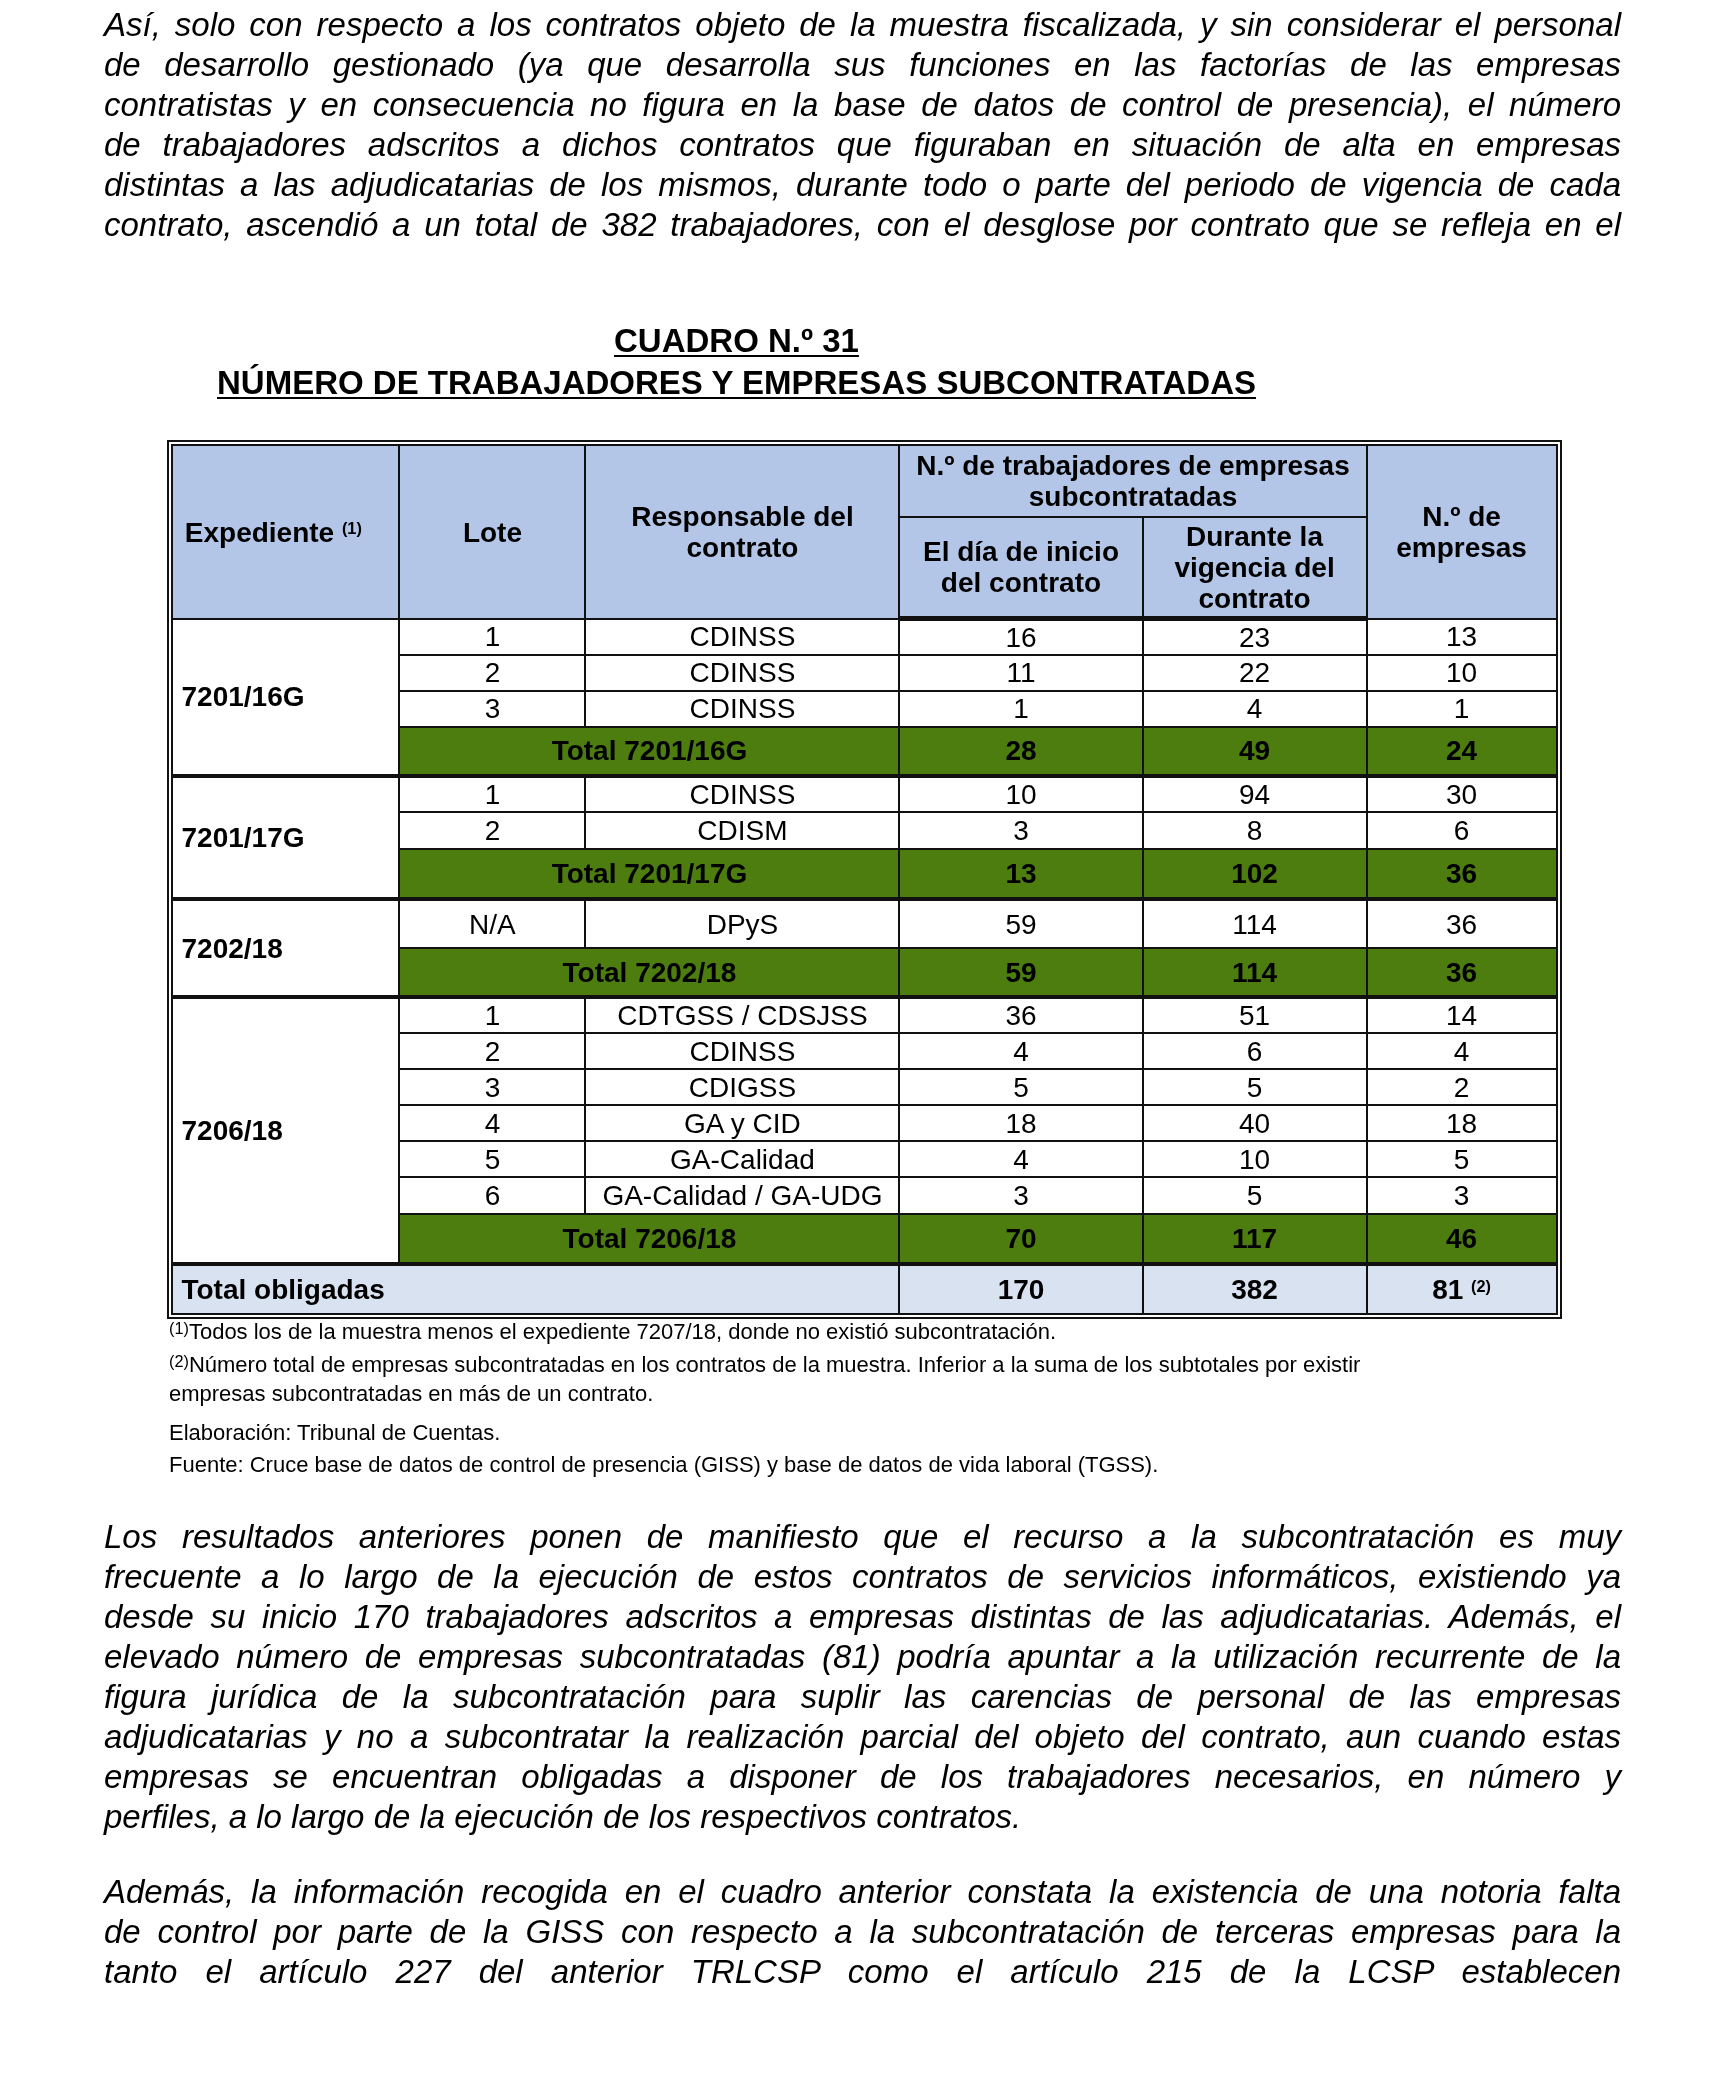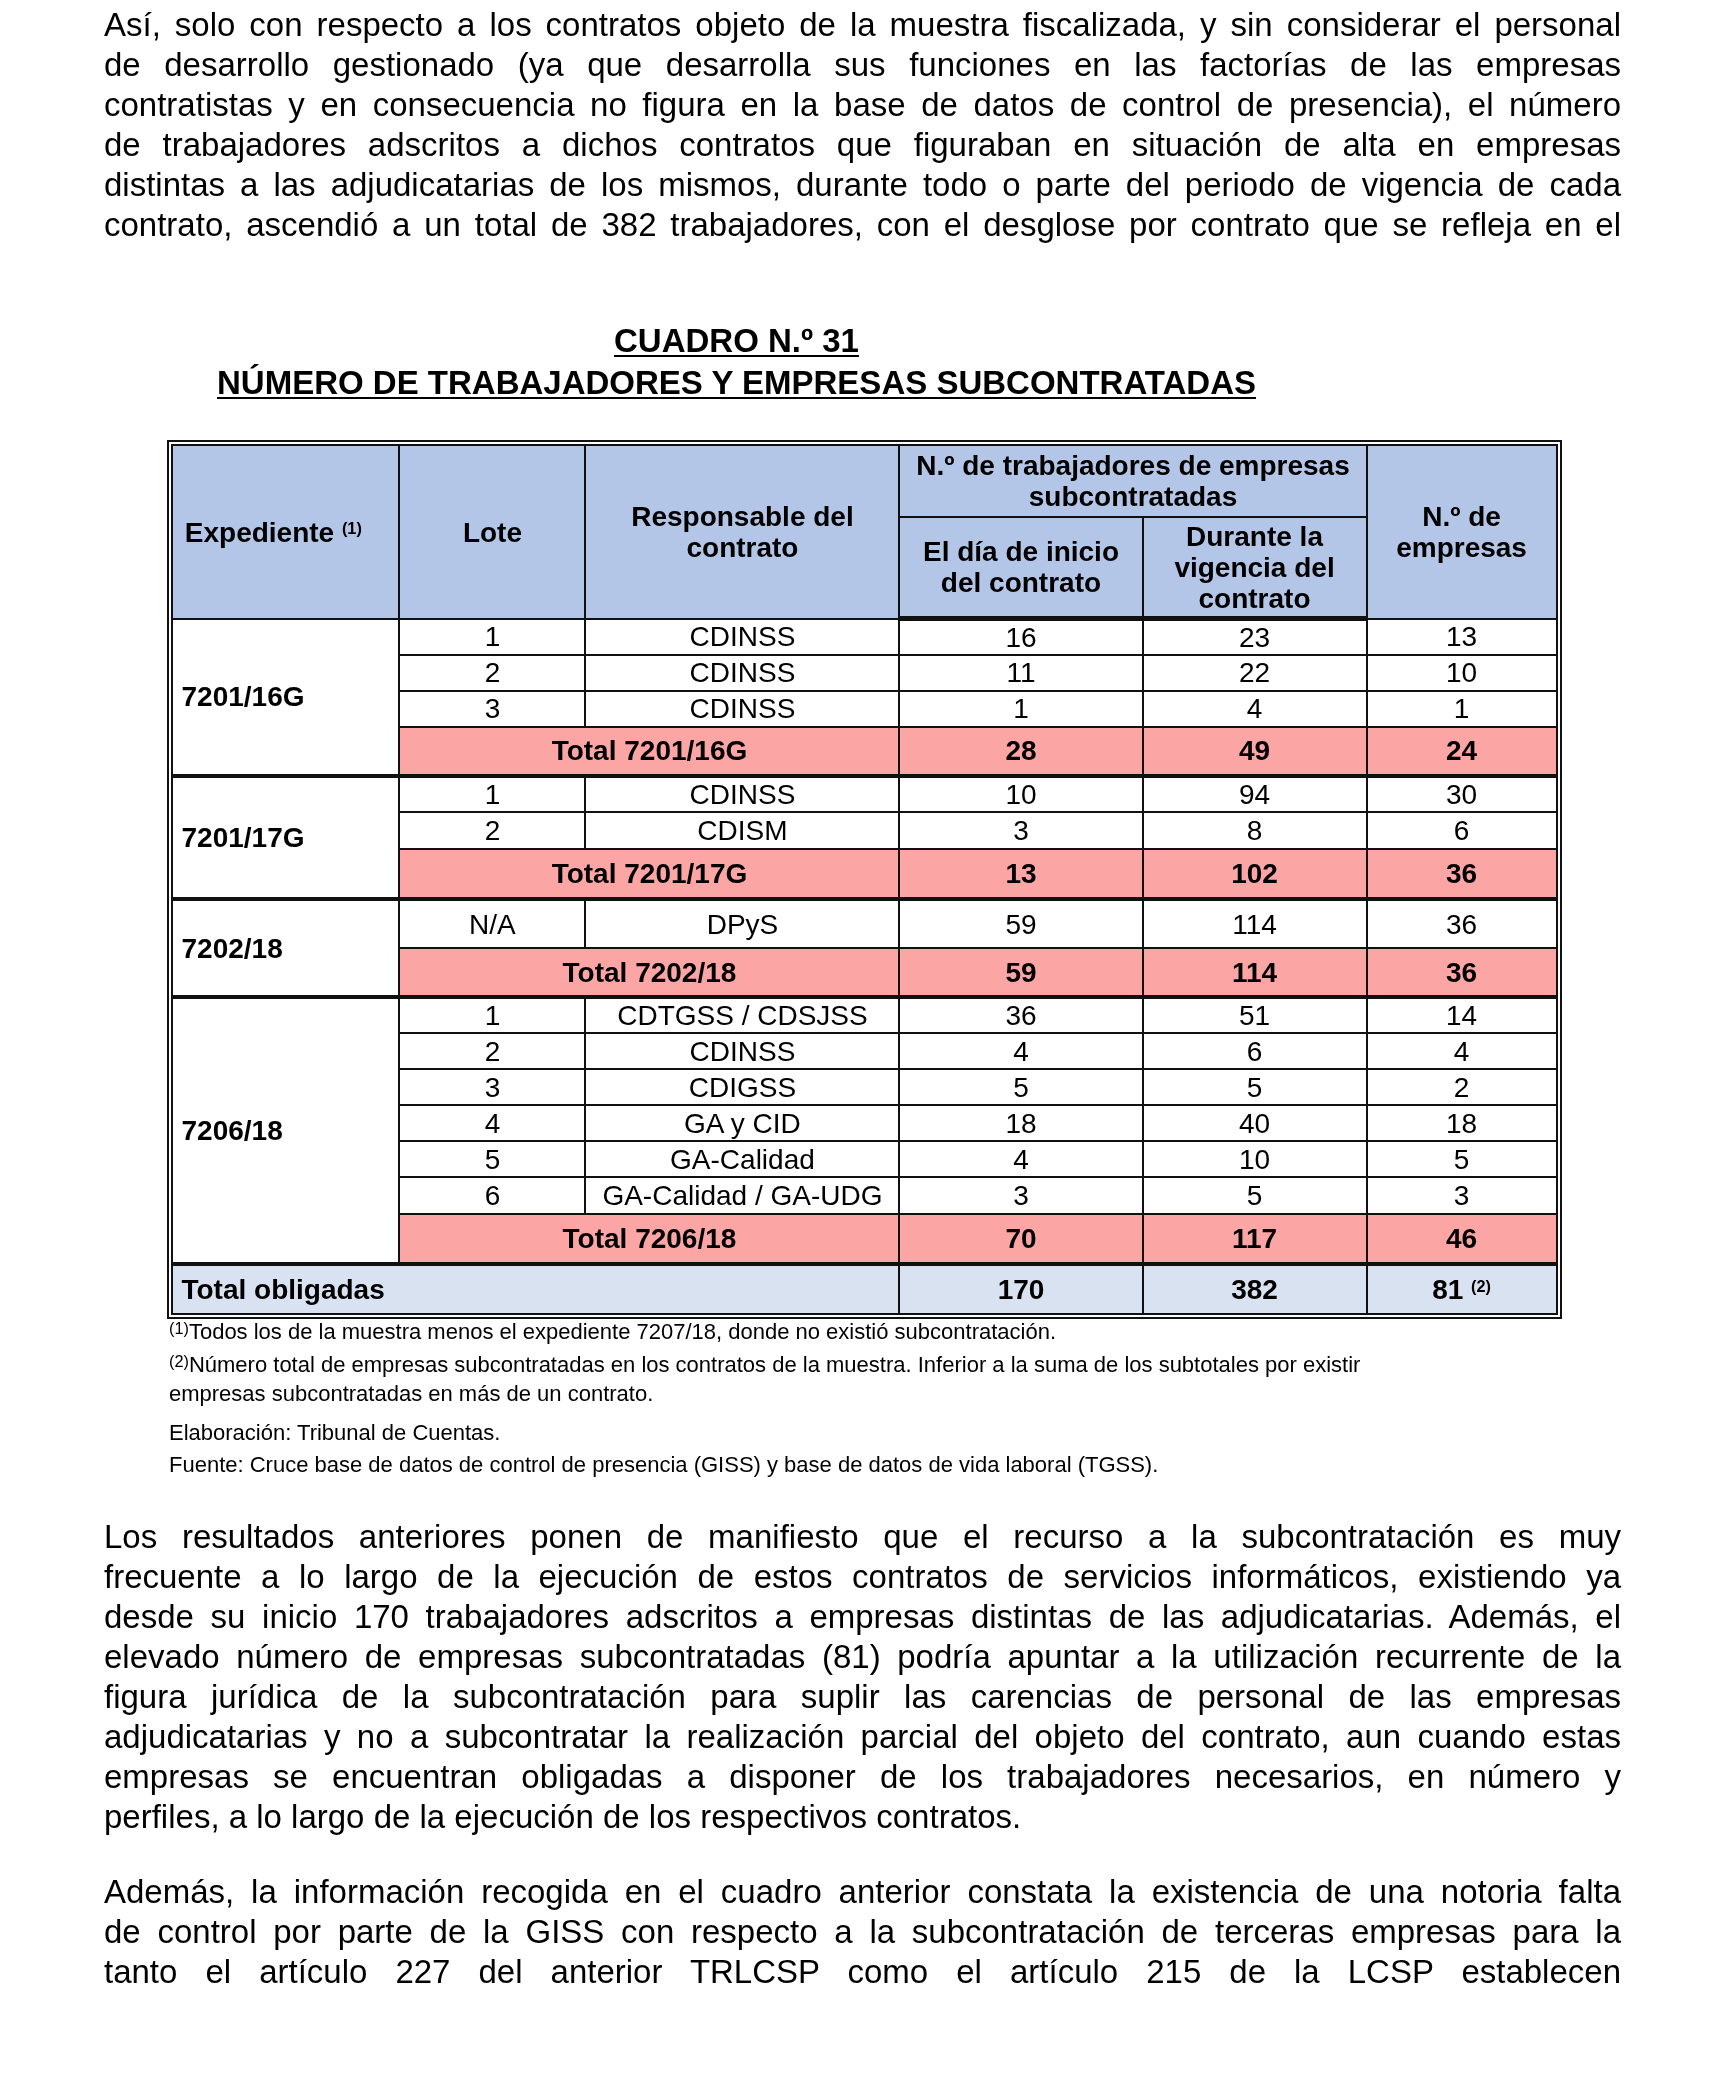--- a/index.html
+++ b/index.html
@@ -1,38 +1,38 @@
 <!DOCTYPE html>
 <html style="font-size:13px"><head>
 <meta charset="utf-8">
 <style>
   html, body { margin: 0; padding: 0; background: #ffffff; }
   body { width: 1731px; height: 2097px; position: relative; overflow: hidden;
          font-family: "Liberation Sans", sans-serif; color: #000; }
   .para { position: absolute; left: 104px; width: 1517px; font-size: 33px; line-height: 40px;
           text-align: justify; margin: 0; }
-  .para .ln { display: block; text-align: justify; text-align-last: justify; white-space: nowrap; }
+  .para .ln { display: block; text-align: justify; text-align-last: justify; white-space: nowrap; font-style: italic; }
   .para .ln.last { text-align-last: left; }
   #p1 { top: 4.9px; }
   #p2 { top: 1517px; }
   #p3 { top: 1872px; }
   .title { position: absolute; left: 0; width: 1473px; text-align: center; font-weight: bold;
            font-size: 33px; line-height: 41px; }
   .title span { text-decoration: underline; text-underline-offset: 3.3px; text-decoration-thickness: 2.4px; }
   #t1 { top: 320px; }
   #t2 { top: 362px; }
 
   .tbl-wrap { position: absolute; left: 167px; top: 440px; width: 1395px; height: 879px;
               border: 2.4px solid #111; box-sizing: border-box; padding: 2.4px; background:#fff; }
   table { border-collapse: collapse; width: 100%; height: 100%; table-layout: fixed; }
   td, th { border: 2.4px solid #111; text-align: center; vertical-align: middle; padding: 0;
            font-size: 28px; line-height: 31px; }
   th { background: #B4C6E7; font-weight: bold; }
   th.exp, td.exp { text-align: left; padding-left: 8.1px; font-weight: bold; background: #fff; }
-  tr.total td { background: #fca5a5; font-weight: bold; }
+  tr.total td { background: #4d7c0f; font-weight: bold; }
   tr.grand td { background: #D9E2F0; font-weight: bold; }
   tr.grand td.gl { text-align: left; padding-left: 8.1px; }
   tr.hdr-bottom th { border-bottom: 5.7px solid #111; }
   tr.sep td { border-top: 4.9px solid #111; }
   sup { font-size: 16.3px; vertical-align: top; position: relative; top: -3.3px; }
 
   .notes { position: absolute; left: 169px; width: 1400px; font-size: 22px; line-height: 29px; }
   #fn1 { top: 1317px; }
   #fn2 { top: 1350px; }
   #src1 { top: 1418px; padding-left: 0; }

